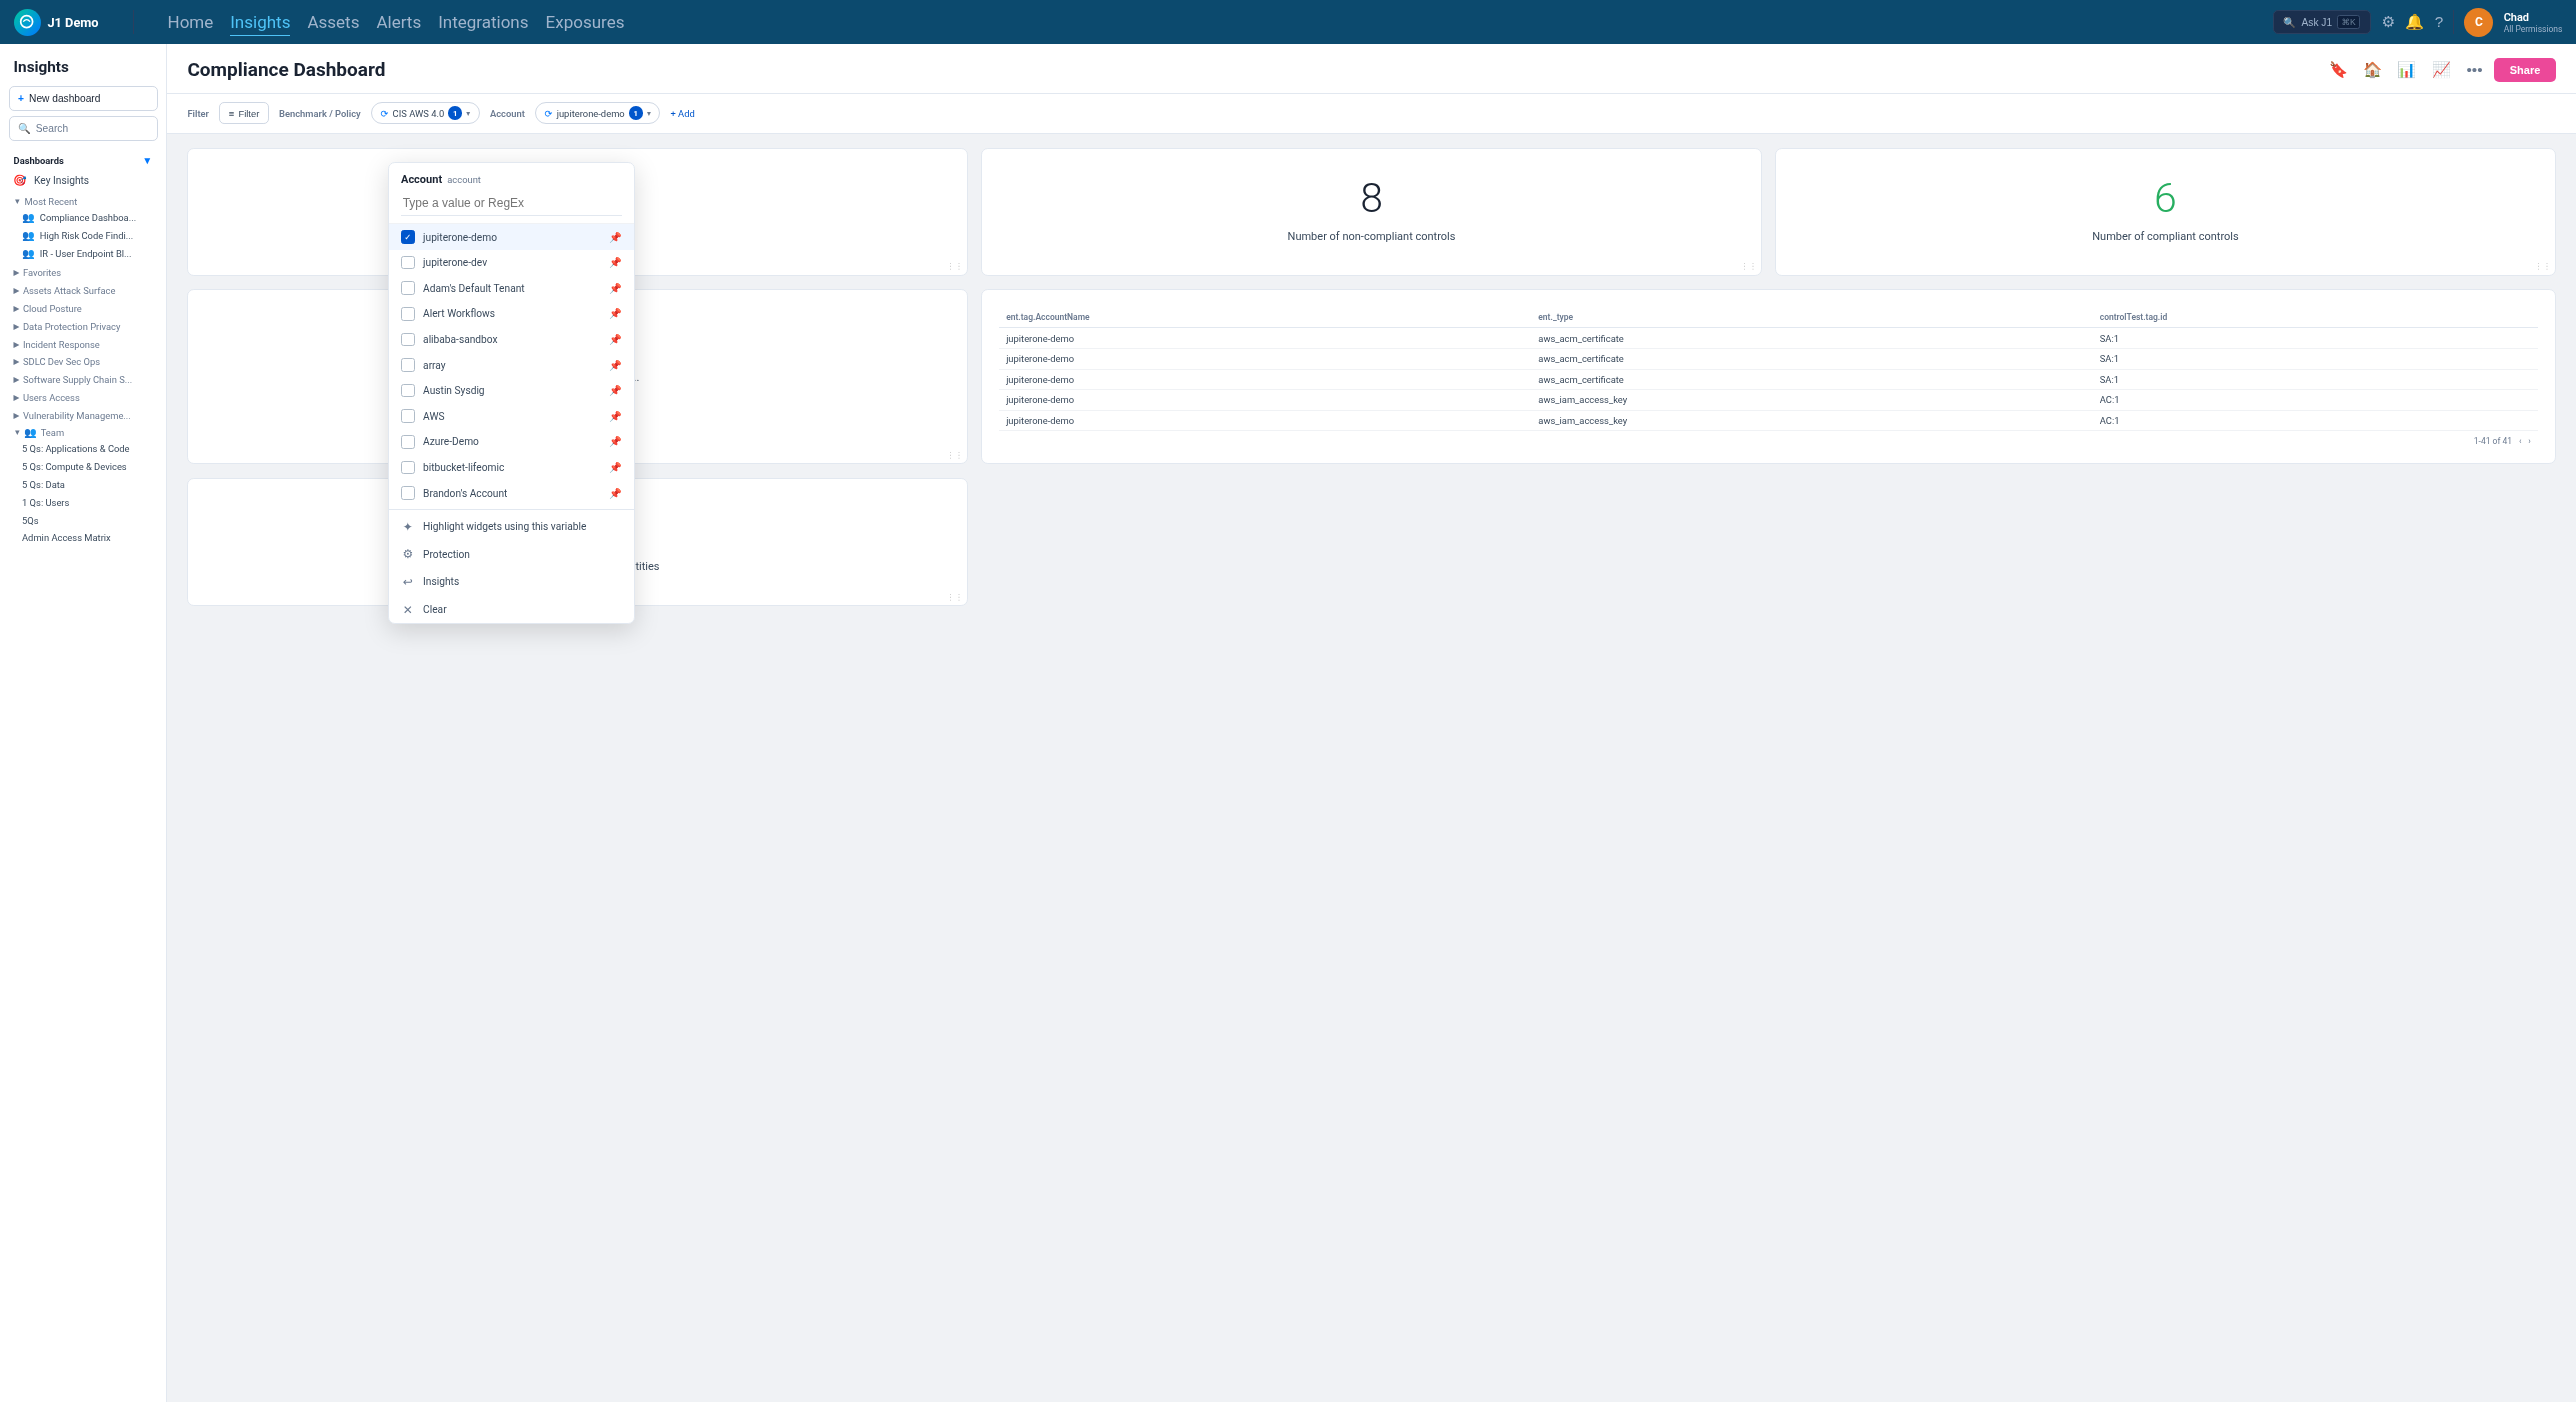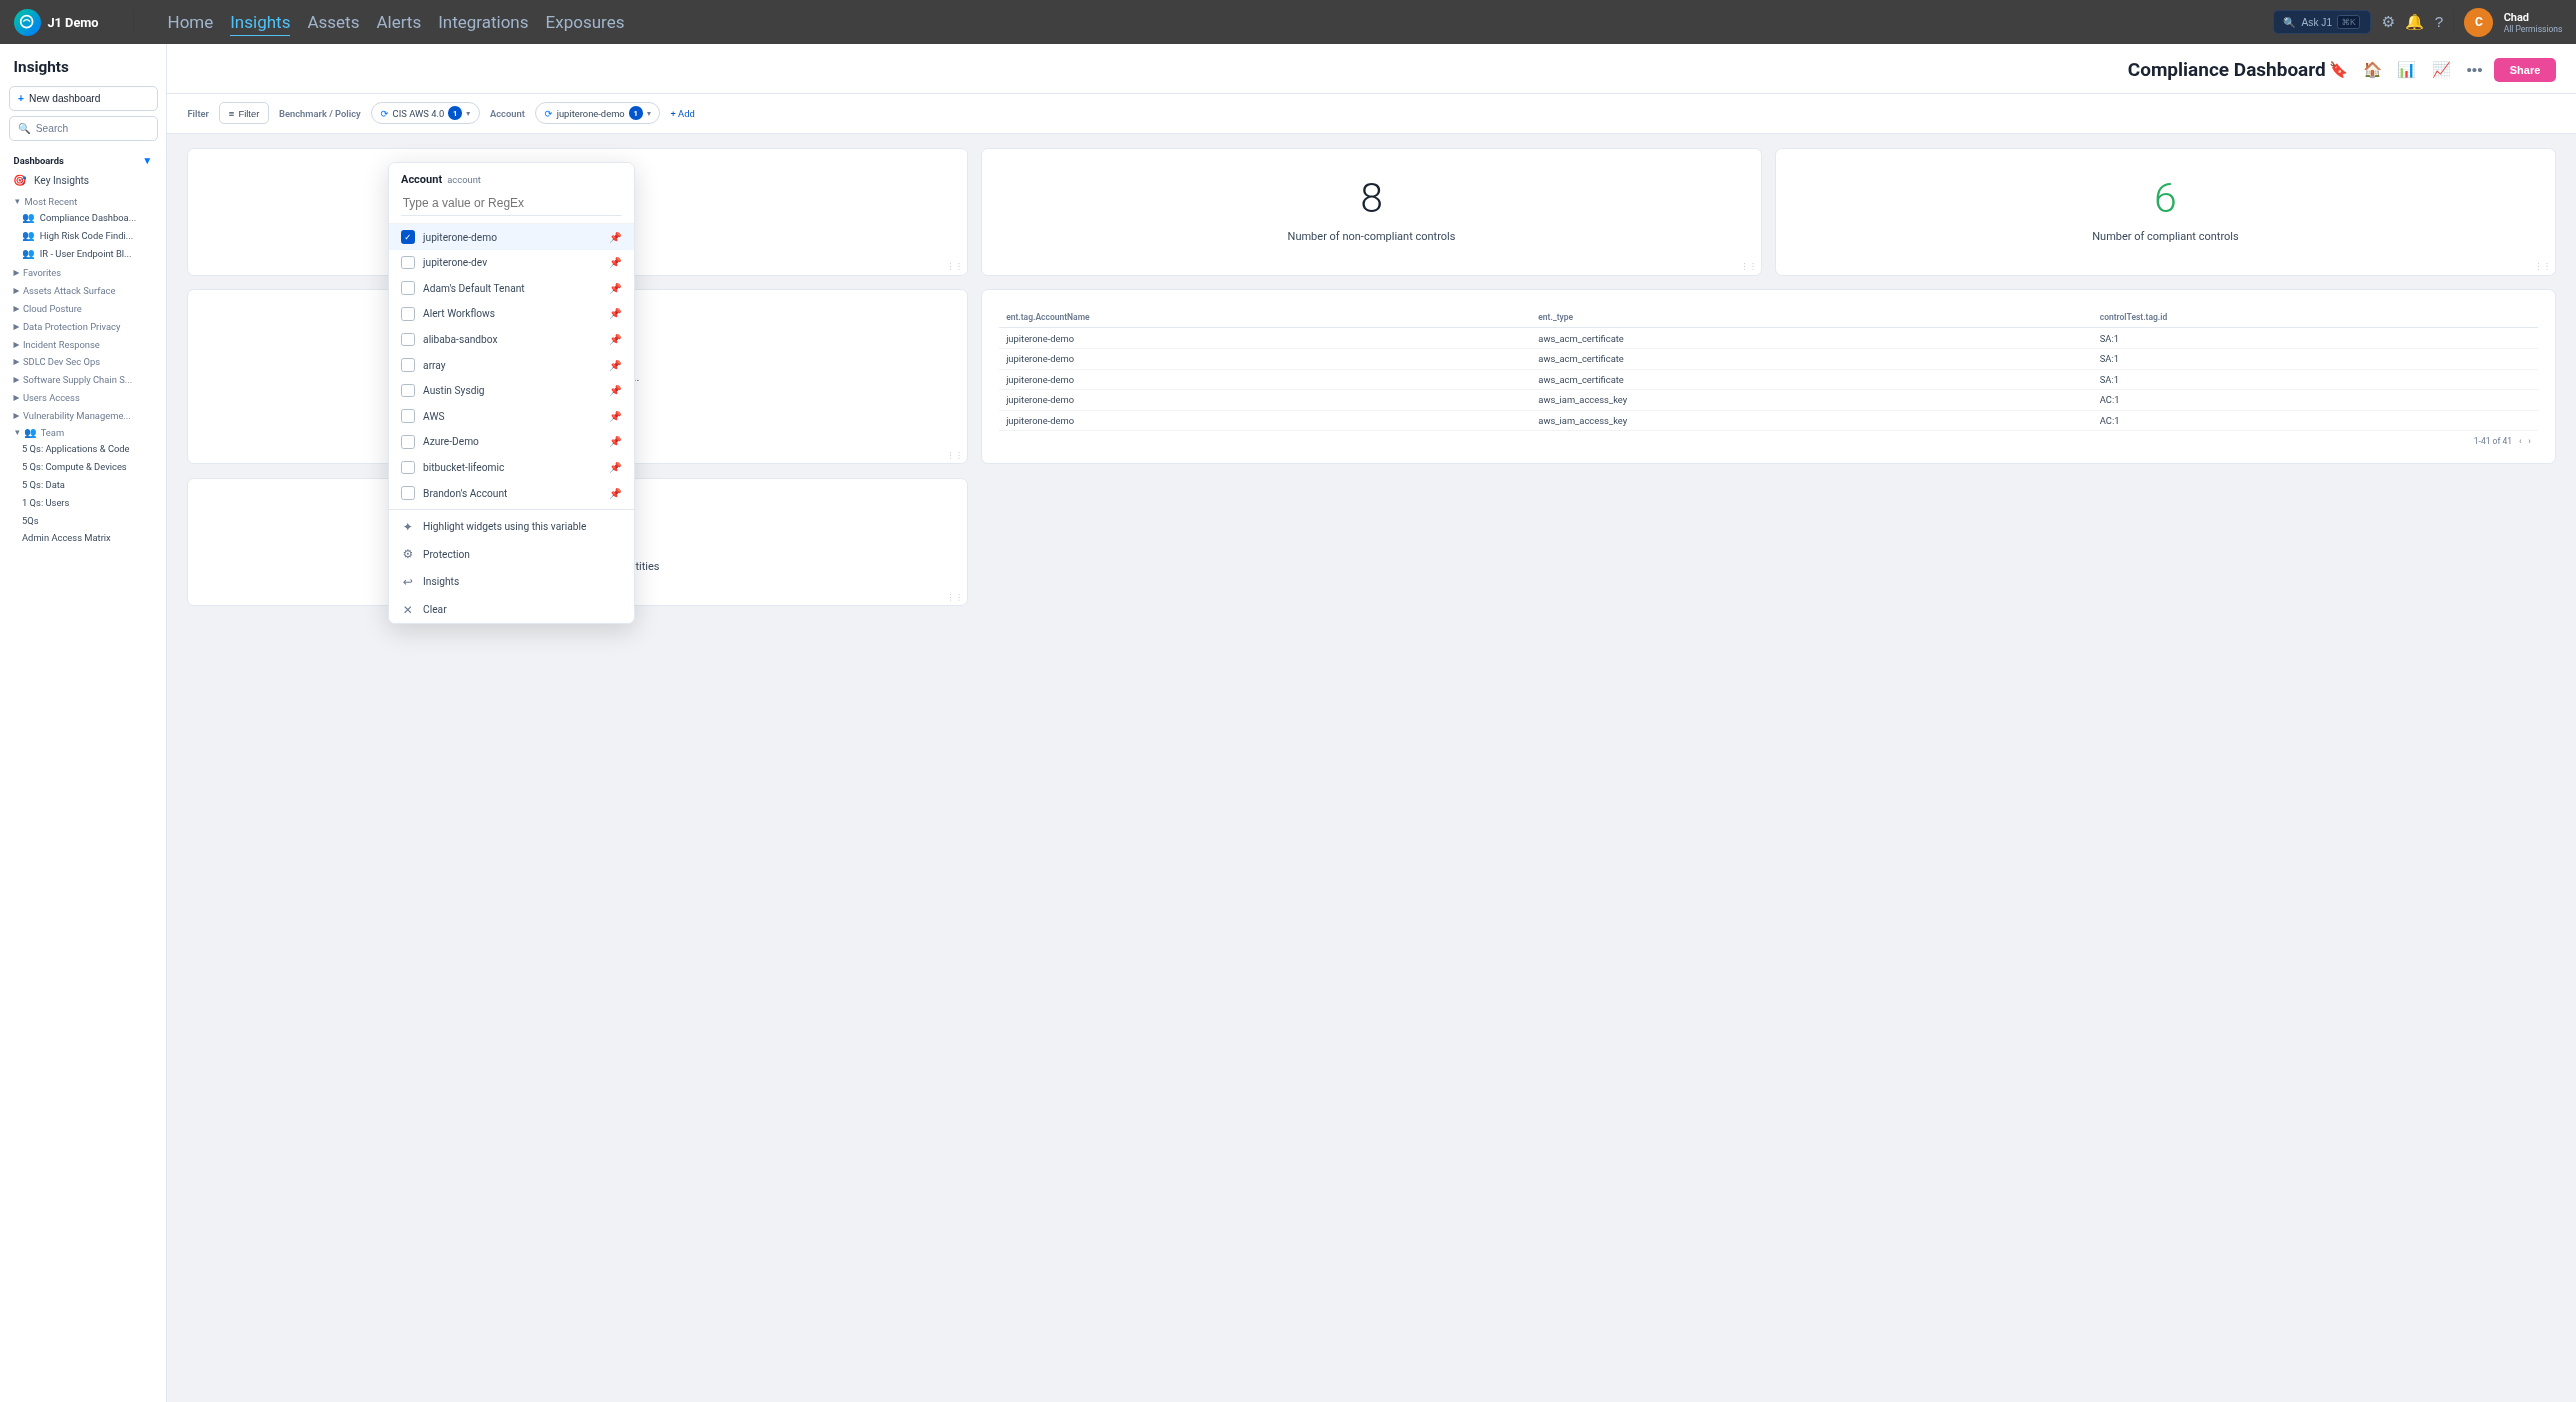--- a/index.html
+++ b/index.html
@@ -1,20 +1,20 @@
 <!DOCTYPE html>
 <html style="font-size:13.6px"><head>
   <meta charset="utf-8">
   <style>
     * { box-sizing: border-box; margin: 0; padding: 0; }
     body { font-family: -apple-system, BlinkMacSystemFont, 'Segoe UI', Roboto, sans-serif; background: #f0f2f5; overflow: hidden; }
 
     
     .top-nav {
-      display: flex; align-items: center; background: #404040; height: 44px;
+      display: flex; align-items: center; background: #0c4a6e; height: 44px;
       padding: 0 13.6px; gap: 34px; position: fixed; top: 0; left: 0; right: 0; z-index: 100;
     }
     .top-nav-logo { display: flex; align-items: center; gap: 6.8px; color: white; font-weight: 700; font-size: 12.8px; }
     .logo-circle { width: 27px; height: 27px; background: linear-gradient(135deg, #00c8a0, #0077ff); border-radius: 50%; display: flex; align-items: center; justify-content: center; }
     .top-nav-divider { width: 0.9px; height: 24px; background: #2a3f5f; }
     .top-nav-links { display: flex; gap: 17px; }
     .nav-link { color: #a0b4cc; font-size: 17px; cursor: pointer; padding: 3.4px 0; text-decoration: none; }
     .nav-link.active { color: #4fc3f7; border-bottom: 1.7px solid #4fc3f7; }
     .top-nav-right { margin-left: auto; display: flex; align-items: center; gap: 10.2px; }
     .ask-j1-btn {
@@ -42,21 +42,21 @@
     .filter-icon { color: #0077ff; font-size: 10.2px; cursor: pointer; }
     .sidebar-item { display: flex; align-items: center; gap: 6.8px; padding: 4.3px 13.6px; cursor: pointer; font-size: 10.2px; color: #3a4a5c; }
     .sidebar-item .item-icon { font-size: 11px; }
     .sidebar-group { font-size: 9.4px; color: #6b7a90; padding: 3.4px 13.6px 1.7px; cursor: pointer; display: flex; align-items: center; gap: 3.4px; margin-top: 1.7px; }
     .sidebar-group .chevron { font-size: 7.7px; }
     .sidebar-sub-item { padding: 3.4px 13.6px 3.4px 22px; font-size: 9.4px; color: #3a4a5c; cursor: pointer; display: flex; align-items: center; gap: 5.1px; }
     .sub-icon { font-size: 10.2px; color: #5a6a80; }
 
     
     .main { flex: 1; overflow-y: auto; overflow-x: hidden; background: #f0f2f5; }
-    .main-header { background: white; padding: 13.6px 20.4px 10.2px; border-bottom: 0.9px solid #e2e8f0; display: flex; align-items: center; justify-content: flex-end; }
+    .main-header { background: white; padding: 13.6px 20.4px 10.2px; border-bottom: 0.9px solid #e2e8f0; display: flex; align-items: center; justify-content: space-between; }
     .page-title { font-size: 19px; font-weight: 700; color: #1a2332; }
     .header-actions { display: flex; align-items: center; gap: 8.5px; }
     .header-icon-btn { color: #6b7a90; font-size: 15.3px; cursor: pointer; background: none; border: none; padding: 3.4px; }
     .share-btn { background: #ec4899; color: white; border: none; border-radius: 5.1px; padding: 6px 15.3px; font-size: 11px; font-weight: 600; cursor: pointer; }
 
     
     .filter-bar { background: white; padding: 8.5px 20.4px; border-bottom: 0.9px solid #e2e8f0; display: flex; align-items: center; gap: 10.2px; }
     .filter-label { font-size: 9.4px; color: #6b7a90; font-weight: 600; }
     .filter-btn { display: flex; align-items: center; gap: 4.3px; border: 0.9px solid #d0d8e4; border-radius: 5.1px; padding: 4.3px 8.5px; font-size: 9.4px; color: #3a4a5c; cursor: pointer; background: white; }
     .filter-chip { display: flex; align-items: center; gap: 4.3px; border: 0.9px solid #d0d8e4; border-radius: 17px; padding: 3.4px 8.5px; font-size: 9.4px; color: #3a4a5c; cursor: pointer; background: white; }

